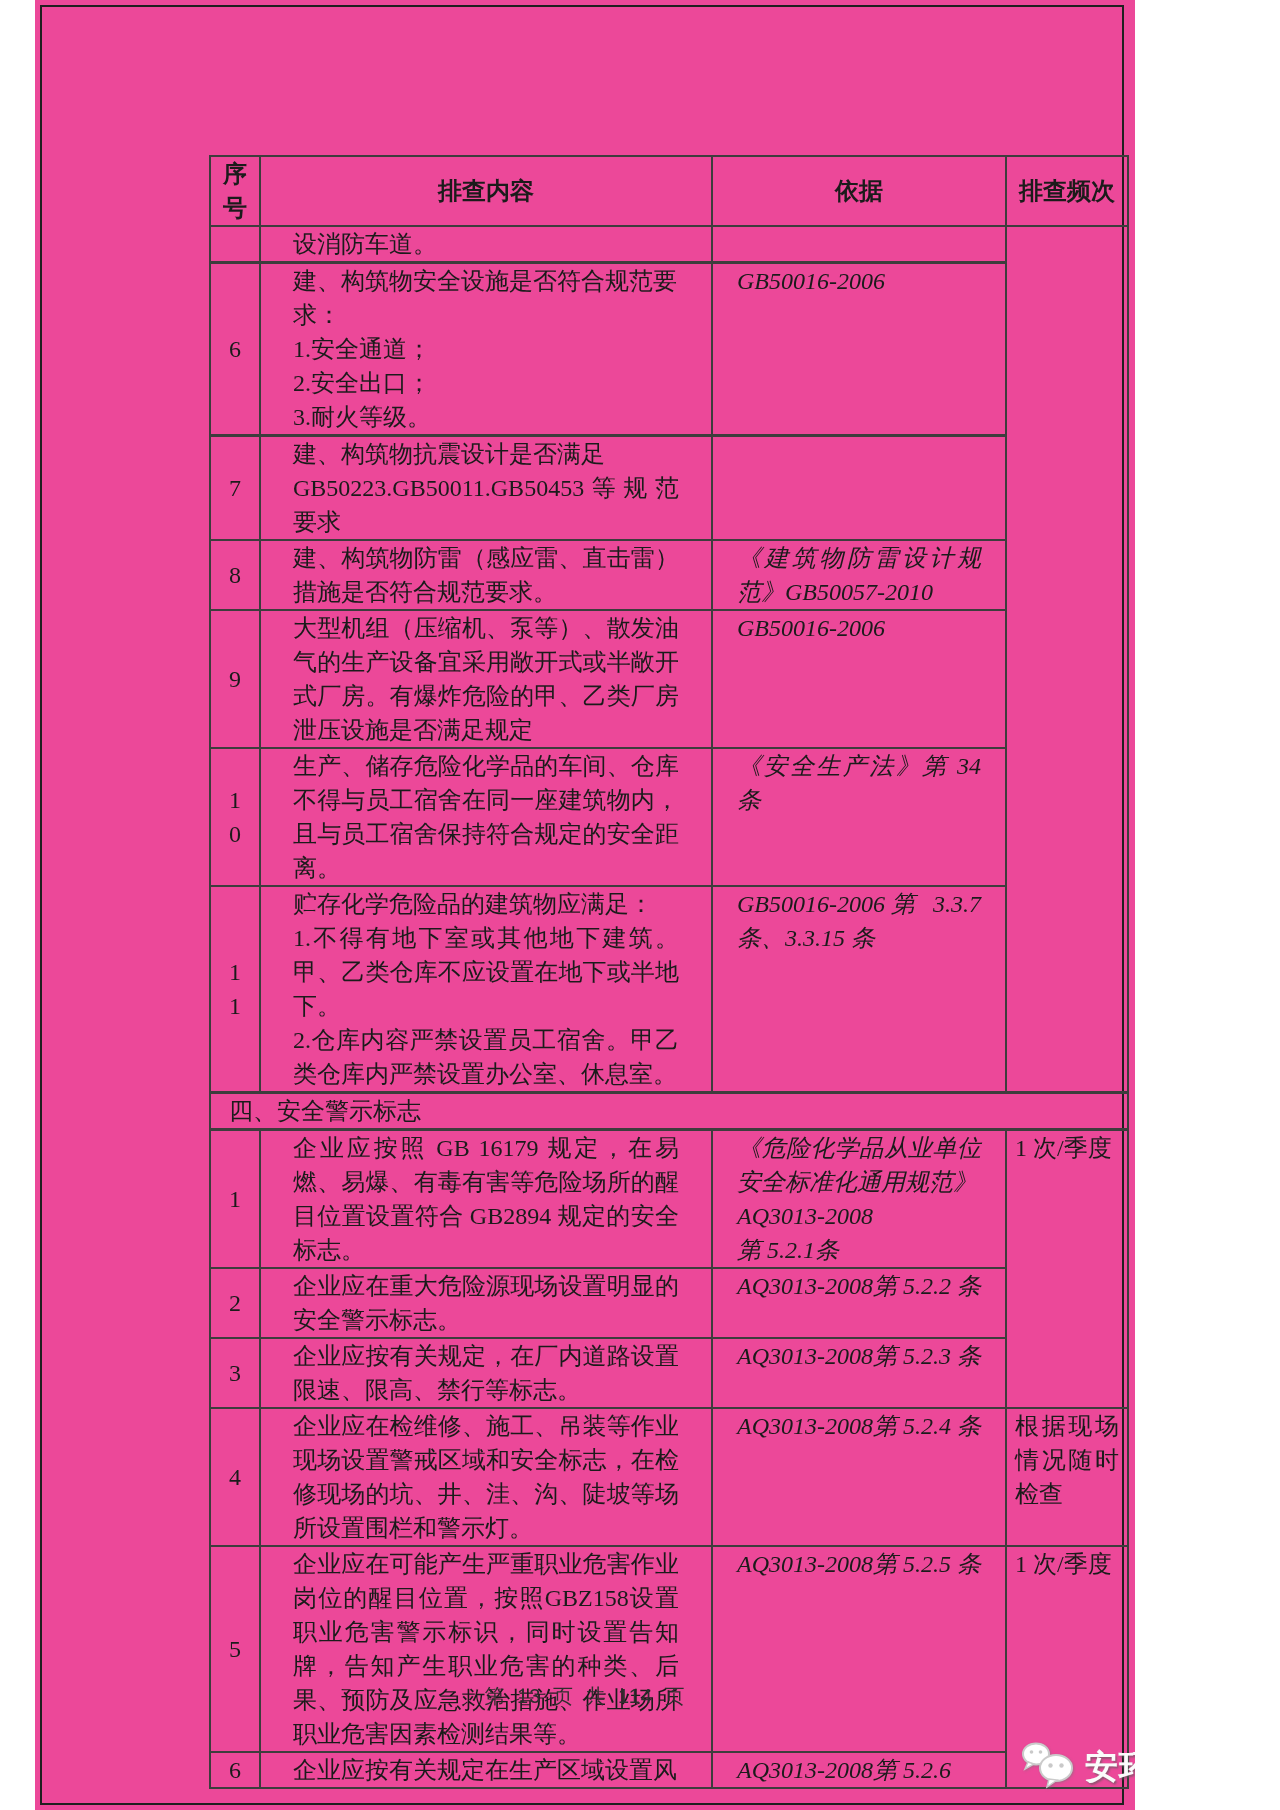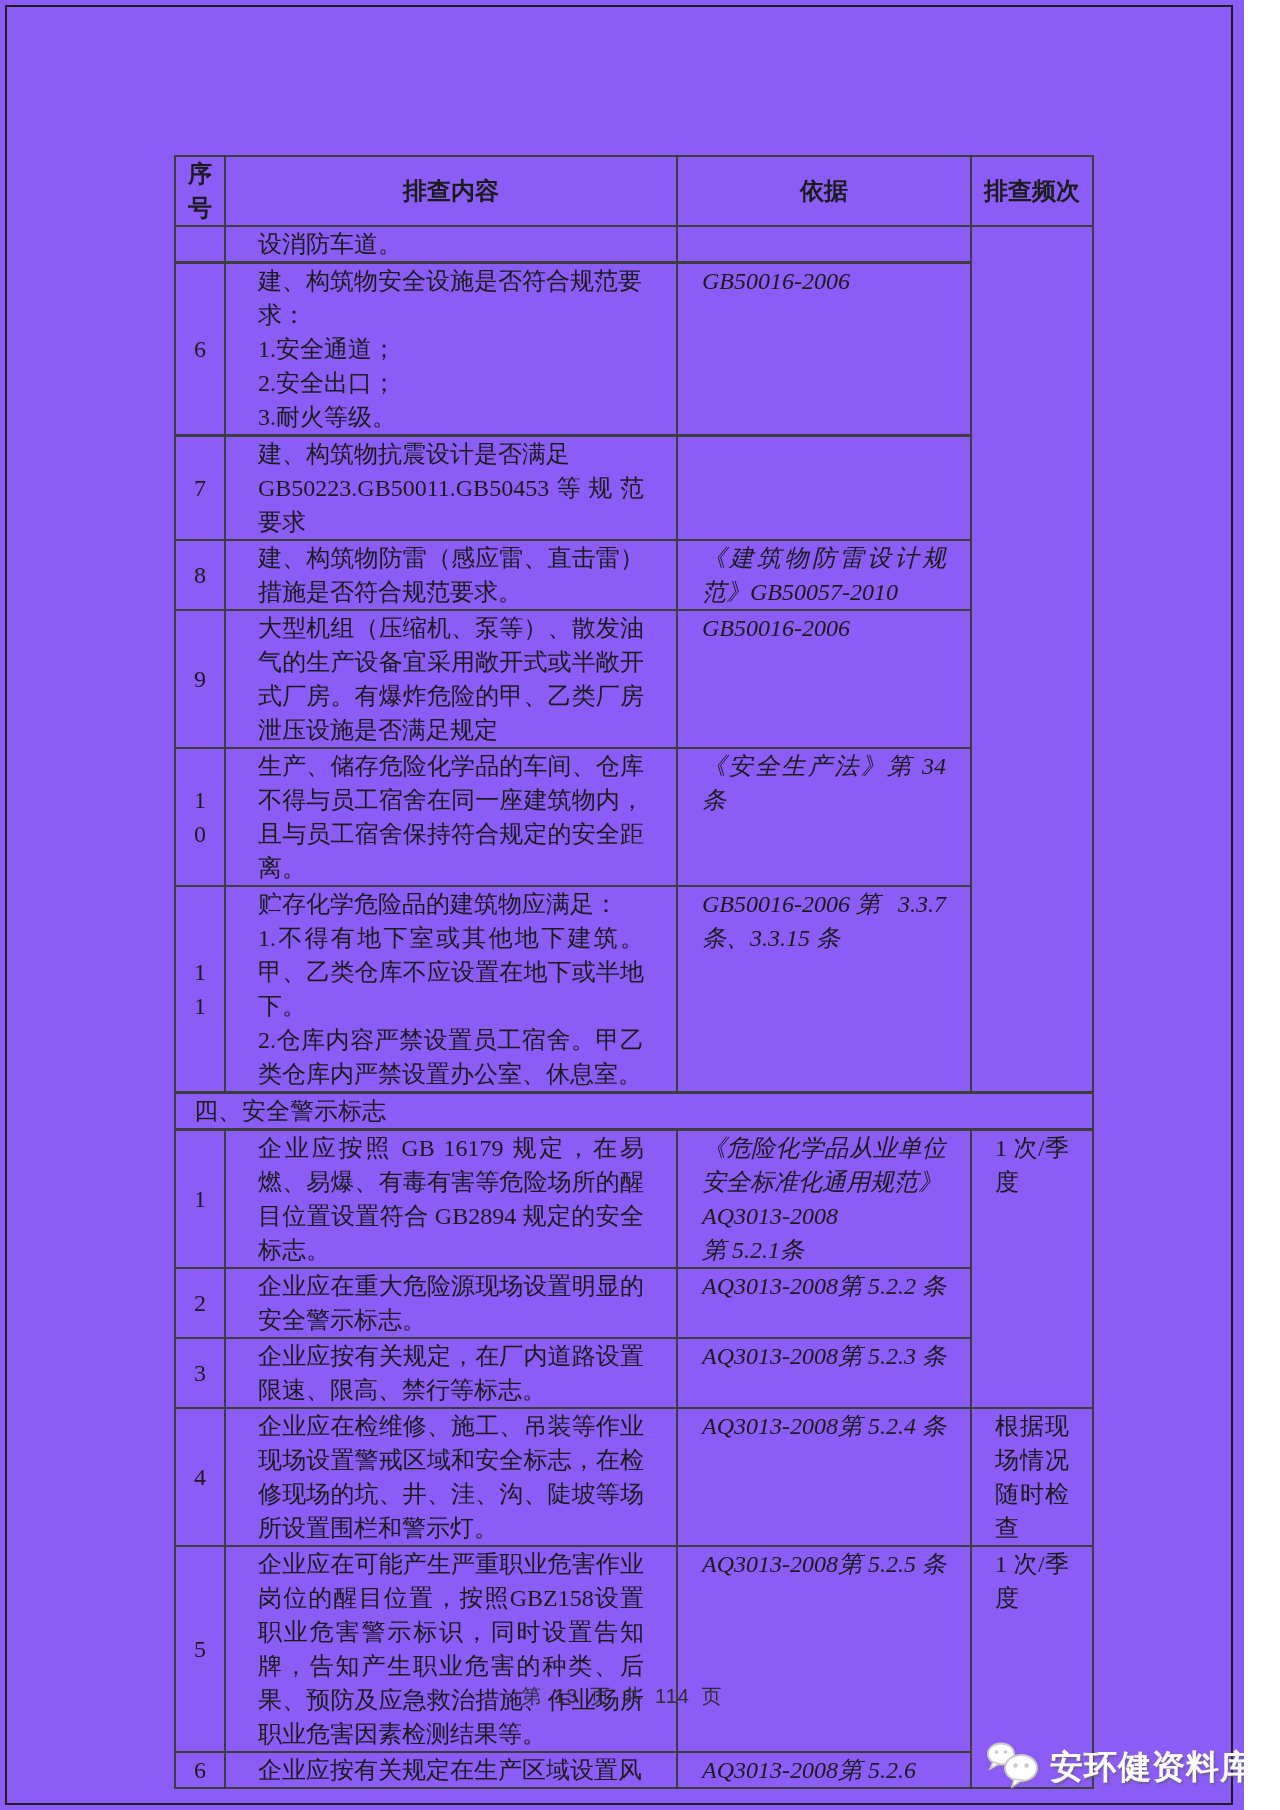--- a/index.html
+++ b/index.html
@@ -1,19 +1,20 @@
 <!DOCTYPE html>
 <html><head>
 <meta charset="utf-8">
 <style>
   html,body { margin:0; padding:0; background:#ffffff; }
   .page {
-    position:relative; width:1244px; height:1810px; background:#8b5cf6;
+    position:relative; width:1100px; height:1810px; background:#ec4899;
     font-family:"Liberation Serif","DejaVu Serif",serif; color:#1b1b1b;
     overflow:hidden;
+    margin-left:35px;
   }
   .page-border {
     position:absolute; left:5px; top:5px; right:11px; bottom:5px;
     border:2px solid #1f1f1f; pointer-events:none;
   }
   table.checklist {
     position:absolute; left:174px; top:155px; width:918px;
     border-collapse:collapse; table-layout:fixed;
   }
   .checklist td, .checklist th {
@@ -27,21 +28,21 @@
   td.c-no {
     text-align:center; vertical-align:middle; padding:0 14px;
     word-break:break-all;
   }
   td.c-content {
     text-align:justify; padding:0 32px; white-space:pre-line;
   }
   td.c-basis {
     text-align:justify; padding:0 24px; white-space:pre-line;font-style:italic;
   }
-  td.c-freq { text-align:justify; padding:0 23px; }
+  td.c-freq { text-align:justify; padding:0 8px; }
   td.c-section { font-weight:normal; text-align:left; padding:0 2px 0 18px; }
   tr.bt3 td { border-top-width:3px; }
   .footer {
     position:absolute; top:1683px; left:0; width:100%; text-align:center;
     font-family:"Liberation Sans","DejaVu Sans",sans-serif;
     font-size:20px; letter-spacing:1px; word-spacing:5px; color:#2e2e2e;
   }
   .watermark {
     position:absolute; left:984px; top:1740px;
     display:flex; align-items:center; gap:8px;

